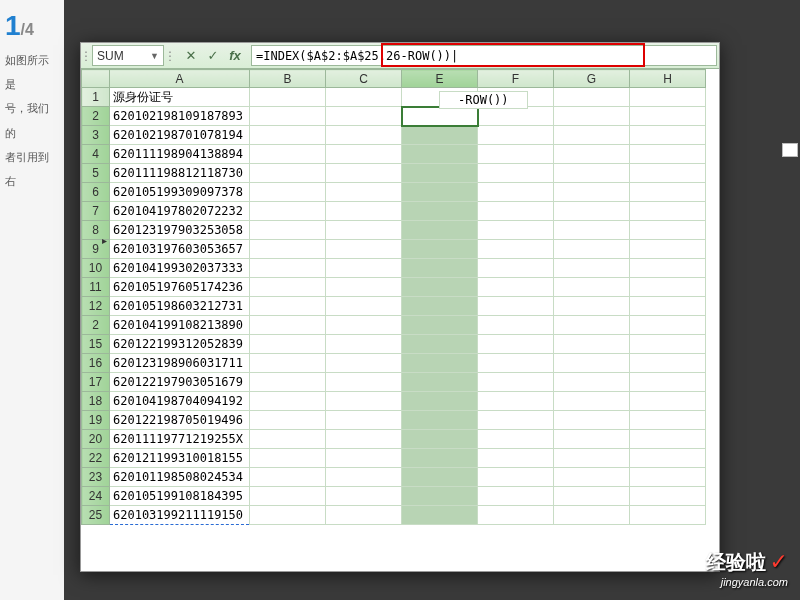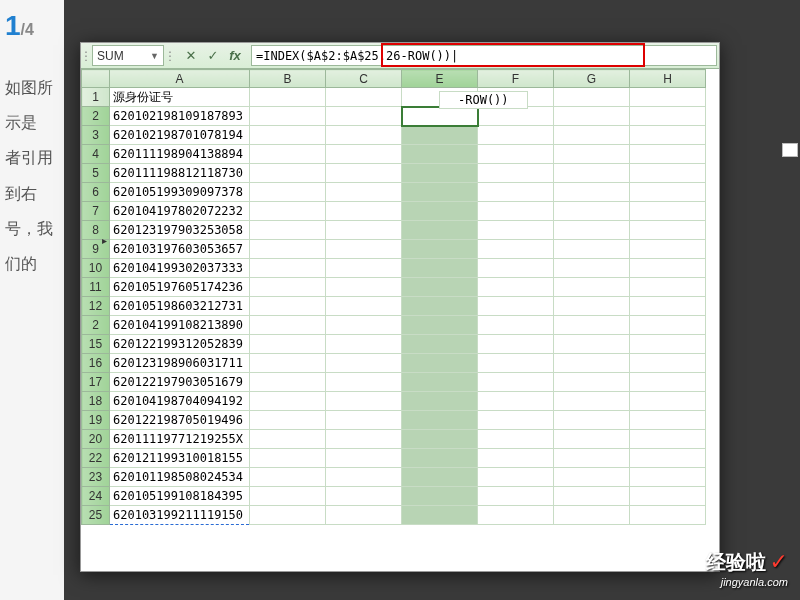--- a/index.html
+++ b/index.html
@@ -23,21 +23,21 @@
   }
   .page-indicator {
     font-size: 28px;
     color: #2080d0;
     font-weight: bold;
   }
   .page-indicator .total {
     font-size: 16px;
     color: #888;
   }
-  .bg-text { margin-top: 28px; line-height: 2.2; font-size: 16px; }
+  .bg-text { margin-top: 6px; line-height: 2.2; font-size: 11px; }
   .screenshot {
     position: absolute;
     left: 80px;
     top: 42px;
     width: 640px;
     height: 530px;
     background: #fff;
     box-shadow: 0 3px 18px rgba(0,0,0,0.6);
     border: 1px solid #999;
   }
@@ -169,22 +169,22 @@
 </style>
 </head>
 <body>
 
 <div class="bg-left">
   <div class="page-indicator">
     <span>1</span><span class="total">/4</span>
   </div>
   <div class="bg-text">
     <div>如图所示是</div>
+    <div>号，我们的</div>
     <div>者引用到右</div>
-    <div>号，我们的</div>
   </div>
 </div>
 
 <div class="bg-right-box"></div>
 
 <div class="screenshot">
 
   <div class="fbar" style="position:relative;">
     <div class="grip">⋮</div>
     <div class="namebox">

